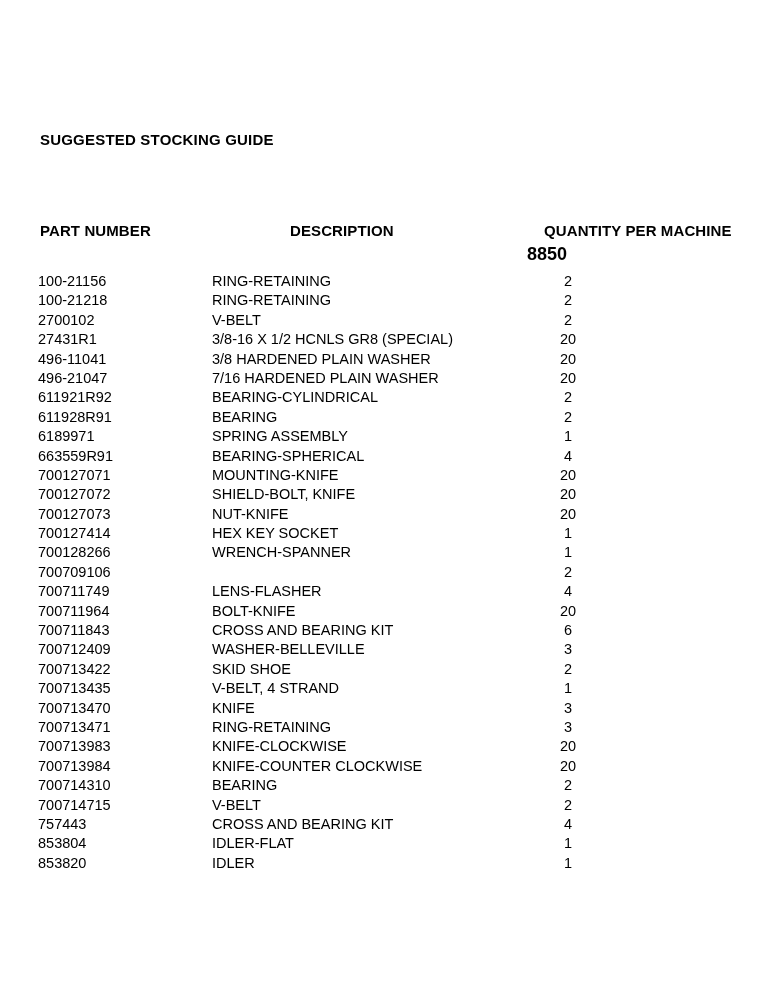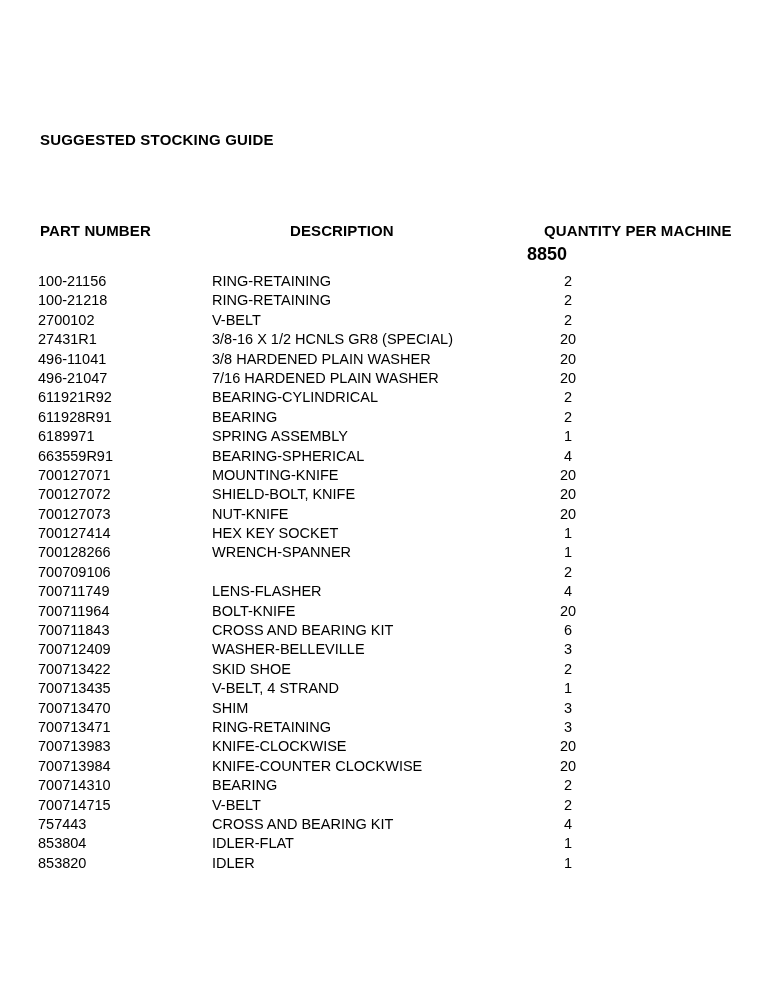--- a/index.html
+++ b/index.html
@@ -216,21 +216,21 @@
           <div class="cell cell-desc">SKID SHOE</div>
           <div class="cell cell-qty">2</div>
         </div>
         <div class="row">
           <div class="cell cell-part">700713435</div>
           <div class="cell cell-desc">V-BELT, 4 STRAND</div>
           <div class="cell cell-qty">1</div>
         </div>
         <div class="row">
           <div class="cell cell-part">700713470</div>
-          <div class="cell cell-desc">SHIM</div>
+          <div class="cell cell-desc">KNIFE</div>
           <div class="cell cell-qty">3</div>
         </div>
         <div class="row">
           <div class="cell cell-part">700713471</div>
           <div class="cell cell-desc">RING-RETAINING</div>
           <div class="cell cell-qty">3</div>
         </div>
         <div class="row">
           <div class="cell cell-part">700713983</div>
           <div class="cell cell-desc">KNIFE-CLOCKWISE</div>

